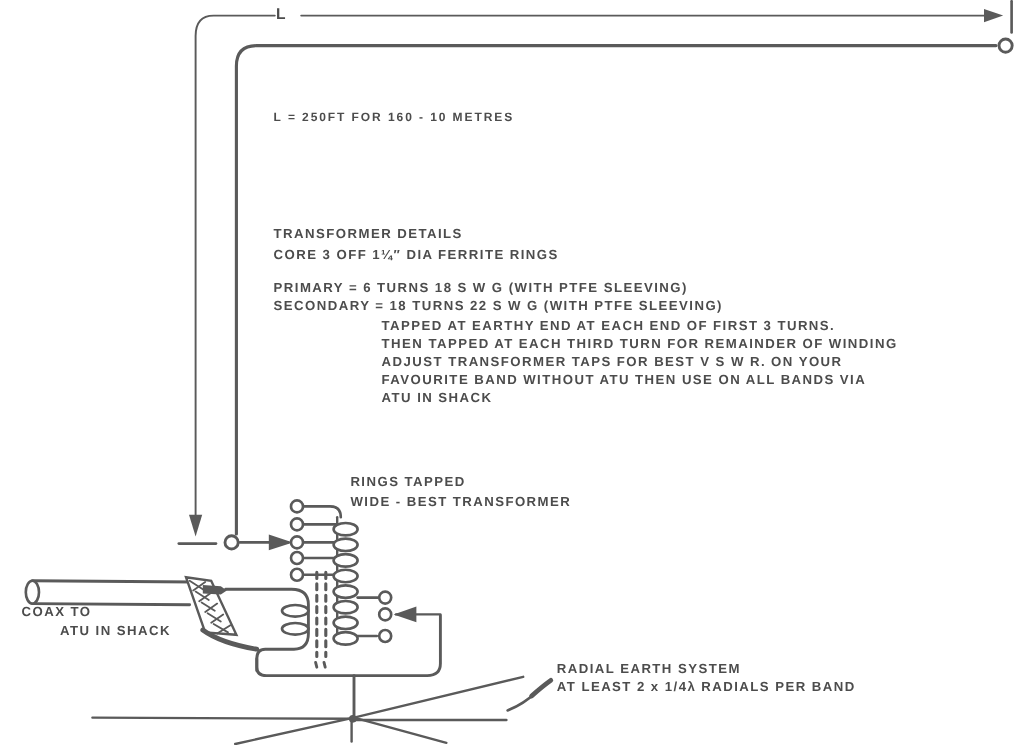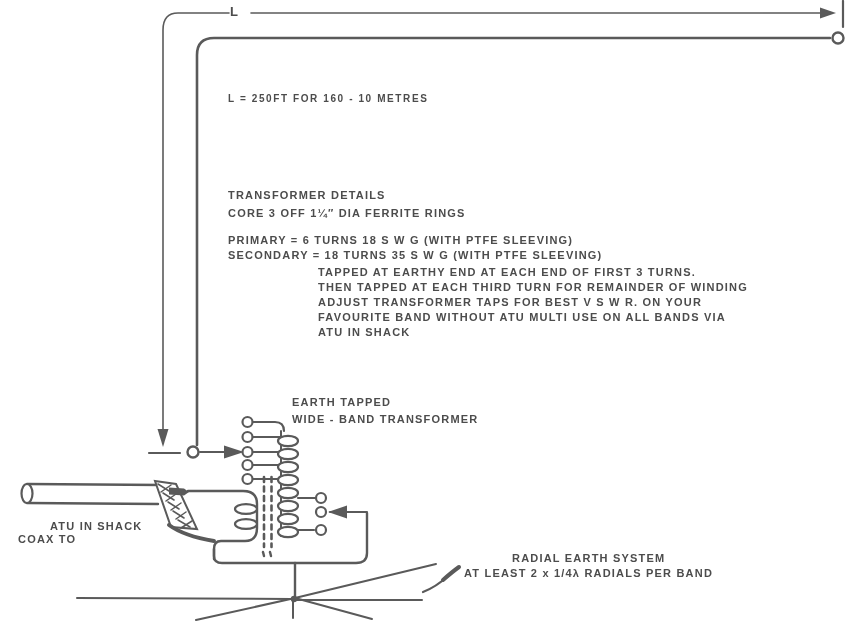--- a/index.html
+++ b/index.html
@@ -136,32 +136,32 @@
   <div class="dim-label">L</div>
 
 
   <div class="dtext big" style="left:228px; top:90px;">
     <div>L = 250FT FOR 160 - 10 METRES</div>
   </div>
 
   <div class="dtext" style="left:228px; top:188px;">TRANSFORMER  DETAILS</div>
   <div class="dtext" style="left:228px; top:206px;">CORE 3 OFF 1¼″ DIA  FERRITE  RINGS</div>
   <div class="dtext" style="left:228px; top:233px;">PRIMARY = 6 TURNS 18 S W G (WITH PTFE SLEEVING)</div>
-  <div class="dtext" style="left:228px; top:248px;">SECONDARY = 18 TURNS 35 S W G (WITH PTFE SLEEVING)</div>
+  <div class="dtext" style="left:228px; top:248px;">SECONDARY = 18 TURNS 22 S W G (WITH PTFE SLEEVING)</div>
 
   <div class="dtext" style="left:318px; top:265px;text-align:center;">TAPPED AT EARTHY END AT EACH END OF FIRST 3 TURNS.</div>
   <div class="dtext" style="left:318px; top:295px;">ADJUST TRANSFORMER TAPS FOR BEST V S W R. ON YOUR</div>
   <div class="dtext" style="left:318px; top:280px;">THEN TAPPED AT EACH THIRD TURN FOR REMAINDER OF WINDING</div>
-  <div class="dtext" style="left:318px; top:310px;"><span>FAVOURITE  BAND WITHOUT ATU  MULTI USE ON </span><span class="u">ALL</span><span> BANDS VIA</span></div>
+  <div class="dtext" style="left:318px; top:310px;"><span>FAVOURITE  BAND WITHOUT ATU  THEN USE ON </span><span class="u">ALL</span><span> BANDS VIA</span></div>
   <div class="dtext" style="left:318px; top:325px;">ATU IN SHACK</div>
 
   <div class="dtext" style="left:292px; top:394px;">
-    <div style="line-height:17px;">EARTH TAPPED</div>
-    <div style="line-height:17px;">WIDE - BAND TRANSFORMER</div>
+    <div style="line-height:17px;">RINGS TAPPED</div>
+    <div style="line-height:17px;">WIDE - BEST TRANSFORMER</div>
   </div>
 
-  <div class="dtext" style="left:18px; top:503px;margin-top:29px;">COAX TO</div>
+  <div class="dtext" style="left:18px; top:503px;">COAX TO</div>
   <div class="dtext" style="left:50px; top:519px;">ATU IN SHACK</div>
 
-  <div class="dtext" style="left:464px; top:551px;margin-left:48px;">RADIAL  EARTH  SYSTEM</div>
+  <div class="dtext" style="left:464px; top:551px;">RADIAL  EARTH  SYSTEM</div>
   <div class="dtext" style="left:464px; top:566px;text-align:right;">AT LEAST  2 x 1/4λ  RADIALS PER BAND</div>
 
 </div>
 
 </body></html>

